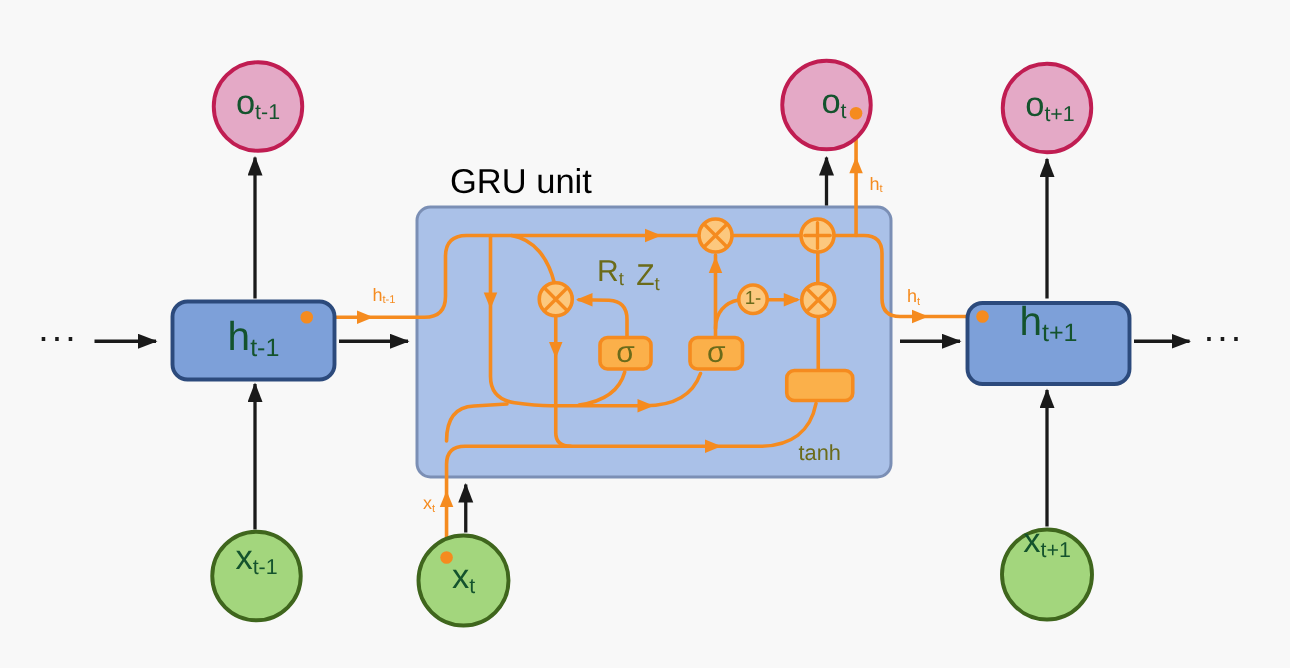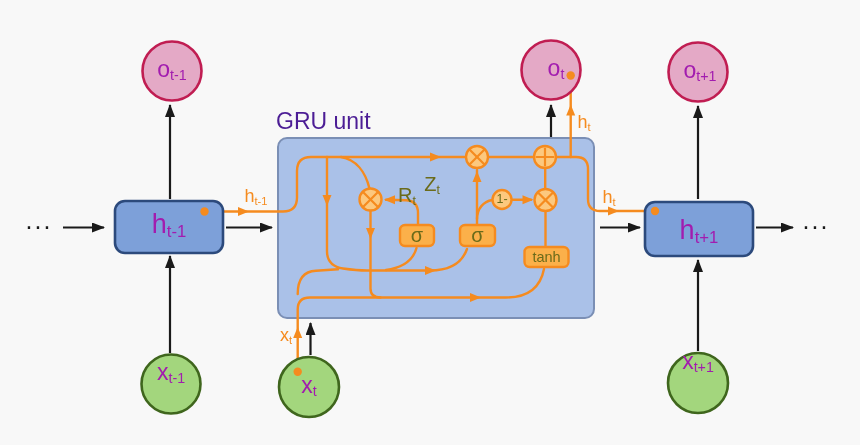--- a/index.html
+++ b/index.html
@@ -17,29 +17,29 @@
   .node-glyph{stroke:var(--orange);stroke-width:2.2;stroke-linecap:round;}
   .gate-rect{fill:var(--gate-fill);stroke:var(--orange);stroke-width:2.4;}
   .oarrow{fill:var(--orange);stroke:none;}
   .odot{fill:var(--orange);stroke:none;}
   .barrow{stroke:var(--arrow-black);stroke-width:2.2;fill:none;}
   .bhead{fill:var(--arrow-black);}
   .gru-box{fill:var(--gru-box-fill);stroke:var(--gru-box-border);stroke-width:2;}
   .cell-rect{fill:var(--cell-fill);stroke:var(--cell-border);stroke-width:2.6;}
   .out-circle{fill:var(--output-fill);stroke:var(--output-border);stroke-width:2.6;}
   .in-circle{fill:var(--input-fill);stroke:var(--input-border);stroke-width:2.6;}
-  .lbl{position:absolute;transform:translate(-50%,-50%);white-space:nowrap;color:#a21caf;line-height:1;}
+  .lbl{position:absolute;transform:translate(-50%,-50%);white-space:nowrap;color:#14532d;line-height:1;}
   .lbl sub{font-size:0.62em;vertical-align:-0.24em;line-height:1;}
-  .title-lbl{position:absolute;transform:translate(0,-50%);white-space:nowrap;color:#4c1d95;font-size:23px;}
+  .title-lbl{position:absolute;transform:translate(0,-50%);white-space:nowrap;color:#000000;font-size:23px;margin-left:24px;}
   .cell-lbl{font-size:27px;}
   .circ-lbl{font-size:23px;}
-  .wire-lbl{font-size:18px;color:var(--orange);}
+  .wire-lbl{font-size:12px;color:var(--orange);}
   .gatename-lbl{font-size:20px;color:var(--gate-text);}
   .sigma-lbl{font-size:20px;color:var(--gate-text);}
-  .tanh-lbl{font-size:14.5px;color:var(--gate-text);}
+  .tanh-lbl{font-size:14.5px;color:var(--gate-text);margin-top:46px;}
   .oneminus-lbl{font-size:12.5px;color:var(--gate-text);}
   .dots-lbl{font-size:25px;letter-spacing:2px;color:var(--arrow-black);}
 </style>
 </head>
 <body>
 
 <div class="stage">
 
   <svg width="860" height="445" viewBox="0 0 860 445">
     <defs>
@@ -147,32 +147,32 @@
   <div class="title-lbl" style="left:276px;top:121px"><span>GRU unit</span></div>
 
   <div class="lbl dots-lbl" style="left:39px;top:220px"><span>...</span></div>
   <div class="lbl dots-lbl" style="left:816px;top:220px"><span>...</span></div>
 
   <div class="lbl circ-lbl" style="left:172px;top:70px"><span>o</span><sub>t-1</sub></div>
   <div class="lbl circ-lbl" style="left:556px;top:69px"><span>o</span><sub>t</sub></div>
   <div class="lbl circ-lbl" style="left:700px;top:71px"><span>o</span><sub>t+1</sub></div>
 
   <div class="lbl cell-lbl" style="left:169px;top:226px"><span>h</span><sub>t-1</sub></div>
-  <div class="lbl cell-lbl" style="left:699px;top:232px"><span>h</span><sub>t+1</sub></div>
+  <div class="lbl cell-lbl" style="left:699px;top:216px"><span>h</span><sub>t+1</sub></div>
 
   <div class="lbl circ-lbl" style="left:171px;top:373px"><span>x</span><sub>t-1</sub></div>
   <div class="lbl circ-lbl" style="left:309px;top:386px"><span>x</span><sub>t</sub></div>
   <div class="lbl circ-lbl" style="left:698px;top:362px"><span>x</span><sub>t+1</sub></div>
 
   <div class="lbl wire-lbl" style="left:256px;top:197px"><span>h</span><sub>t-1</sub></div>
   <div class="lbl wire-lbl" style="left:584px;top:123px"><span>h</span><sub>t</sub></div>
   <div class="lbl wire-lbl" style="left:609px;top:198px"><span>h</span><sub>t</sub></div>
   <div class="lbl wire-lbl" style="left:286px;top:336px"><span>x</span><sub>t</sub></div>
 
-  <div class="lbl gatename-lbl" style="left:407px;top:196px"><span>R</span><sub>t</sub></div>
+  <div class="lbl gatename-lbl" style="left:407px;top:182px"><span>R</span><sub>t</sub></div>
   <div class="lbl gatename-lbl" style="left:432px;top:185px"><span>Z</span><sub>t</sub></div>
 
   <div class="lbl sigma-lbl" style="left:417px;top:235px"><span>σ</span></div>
   <div class="lbl sigma-lbl" style="left:477.5px;top:235px"><span>σ</span></div>
   <div class="lbl tanh-lbl" style="left:546.5px;top:257px"><span>tanh</span></div>
   <div class="lbl oneminus-lbl" style="left:502px;top:199px"><span>1-</span></div>
 
 </div>
 
 </body></html>

